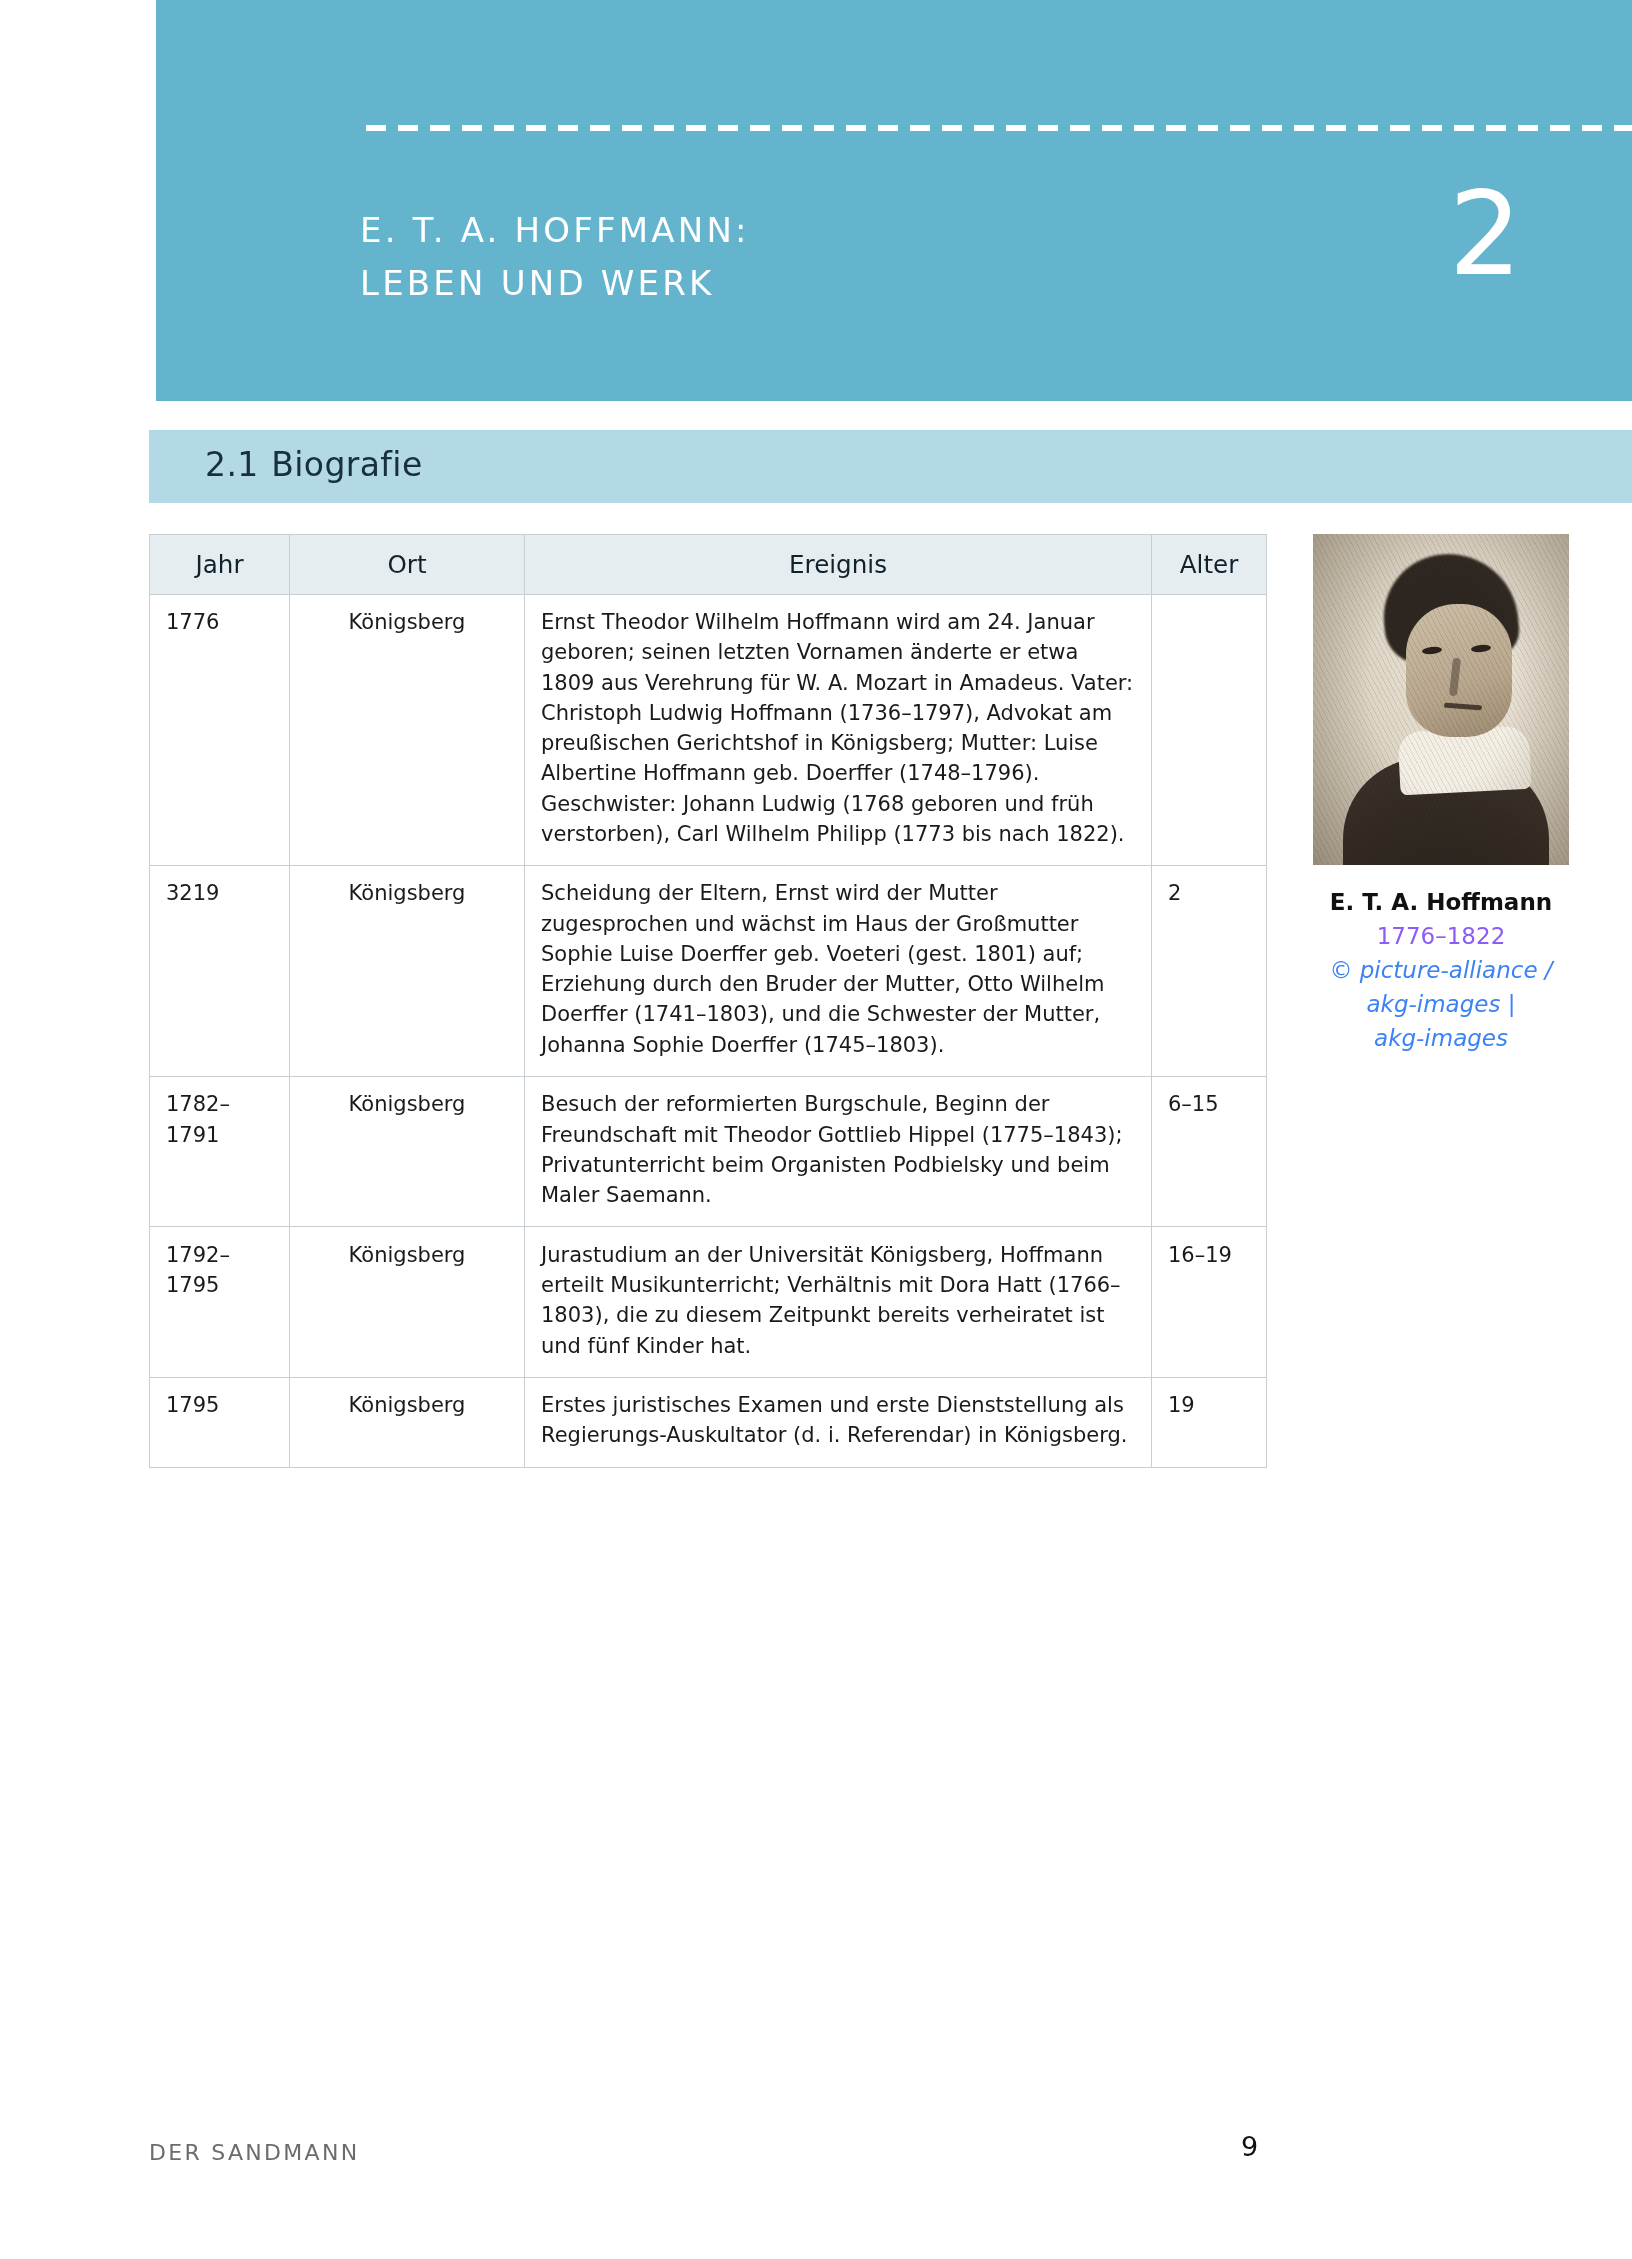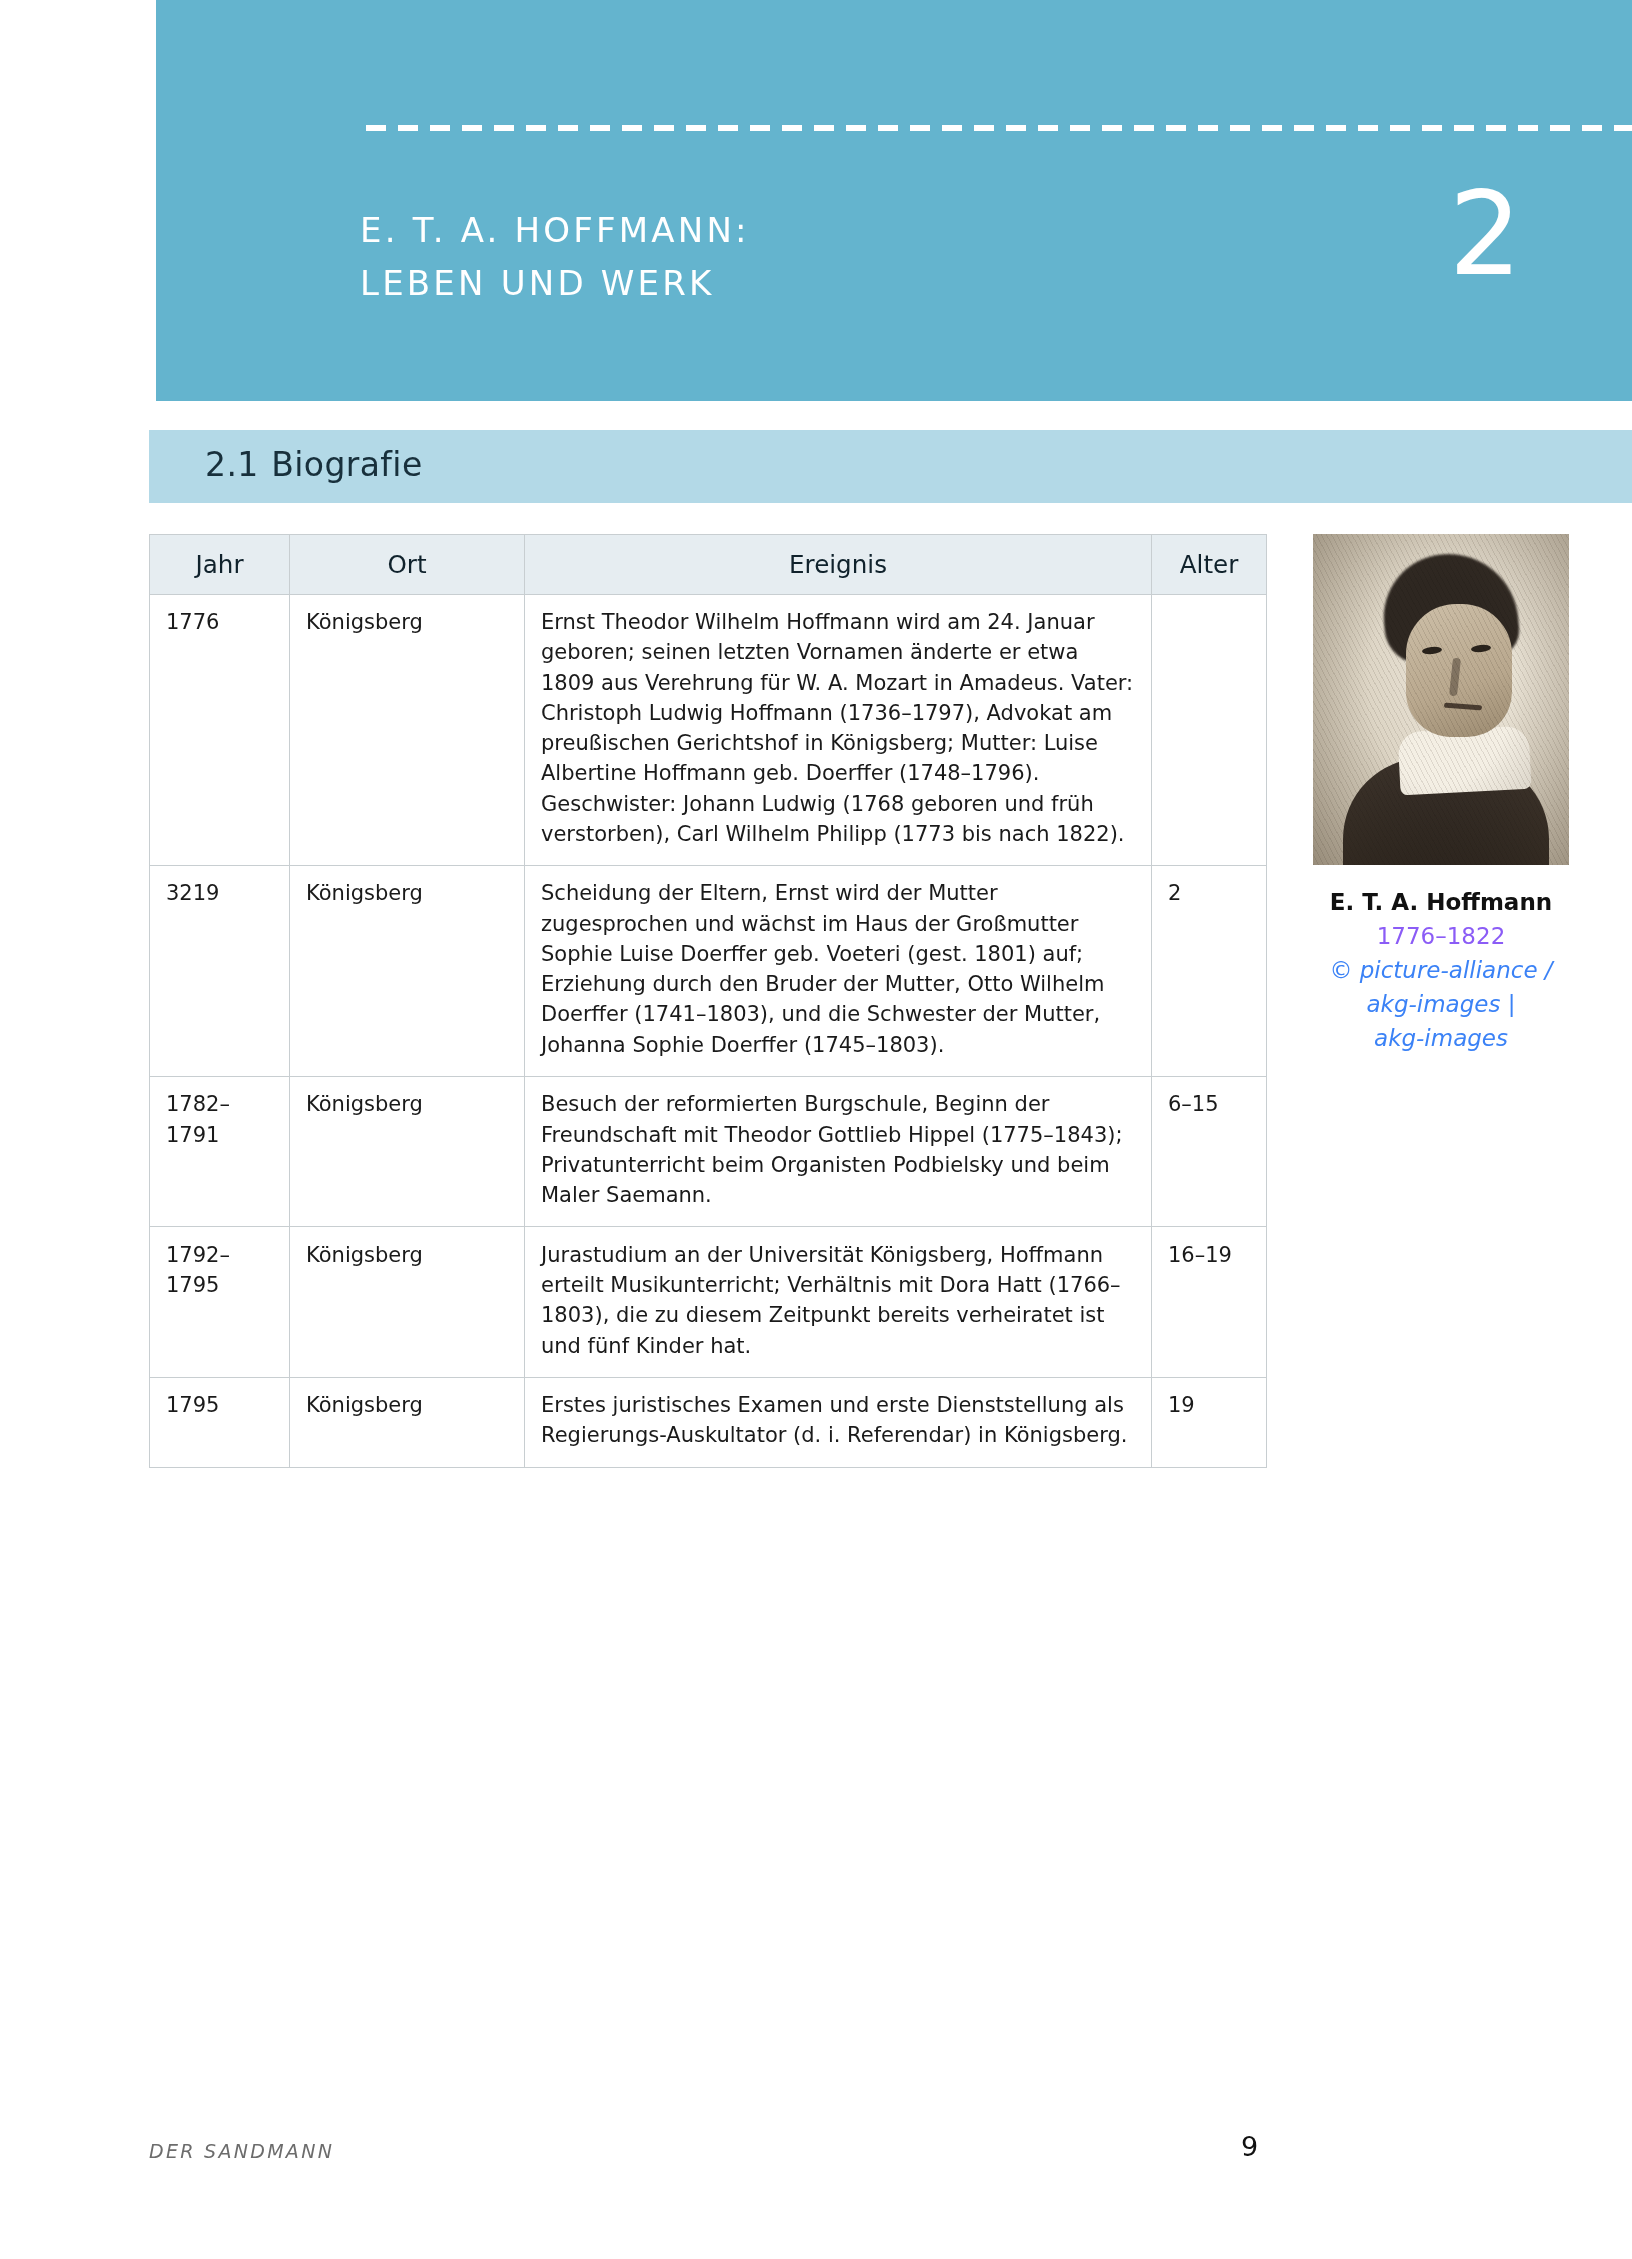--- a/index.html
+++ b/index.html
@@ -125,21 +125,21 @@
   }
   col.c-jahr { width: 140px; }
   col.c-ort  { width: 235px; }
   col.c-ereignis { width: 627px; }
   col.c-alter { width: 115px; }
 
   td.jahr {
     color: #3b9bc4;
     white-space: pre-line;
   }
-  td.ort { color: #1a1a1a; }
+  td.ort { color: #1a1a1a; text-align: center; }
   td.alter { color: #1a1a1a; }
 
   
   .figure {
     position: absolute;
     left: 1313px;
     top: 534px;
     width: 256px;
   }
   .portrait {
@@ -262,24 +262,23 @@
     display: block;
     color: #3b82f6;
     font-style: italic;
   }
 
   
   .footer-title {
     position: absolute;
     left: 149px;
     top: 2140px;
-    font-size: 19px;
+    font-size: 22px;
     letter-spacing: 2.3px;
     color: #6c6c6c;
-    font-style: italic;
   }
   .footer-page {
     position: absolute;
     left: 1241px;
     top: 2131px;
     font-size: 27px;
     color: #111111;
   }
 </style>
 </head>

